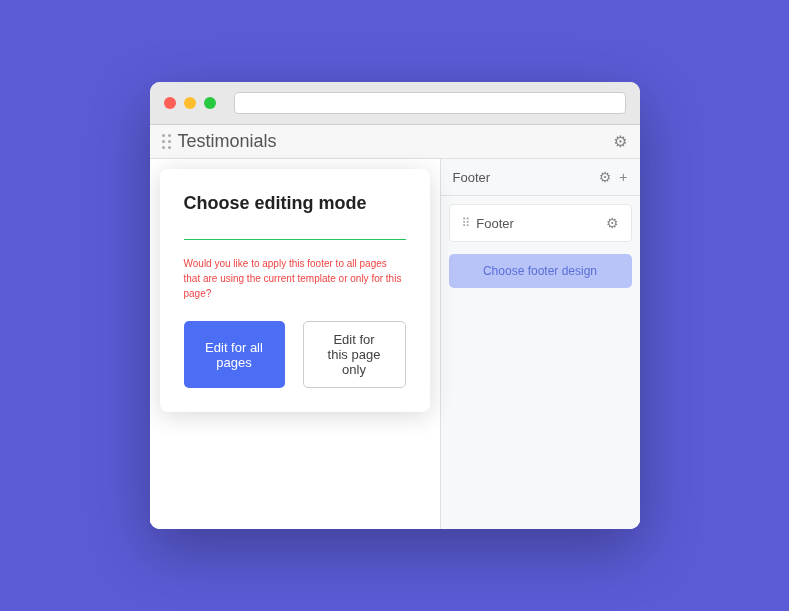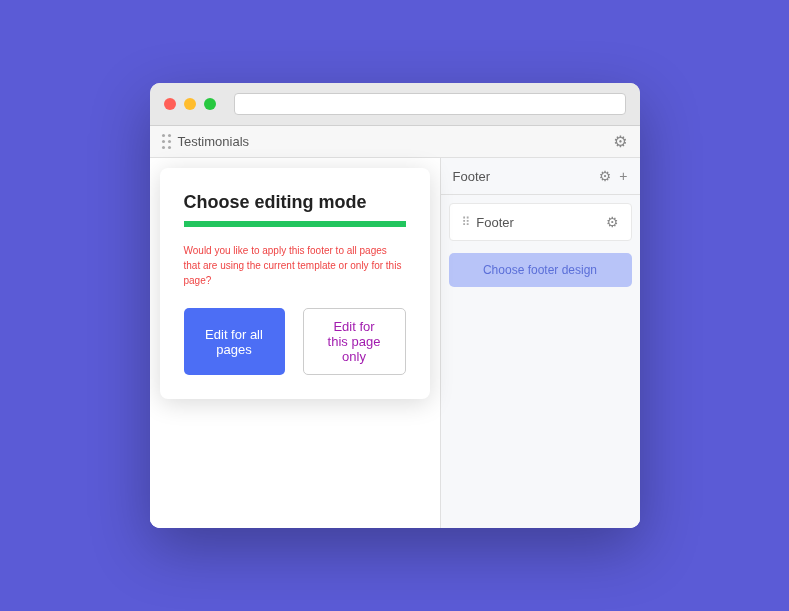--- a/index.html
+++ b/index.html
@@ -62,21 +62,21 @@
       justify-content: space-between;
       padding: 6px 12px;
       background: #f7f7f7;
       border-bottom: 1px solid #e0e0e0;
     }
 
     .tab-drag-handle {
       display: flex;
       align-items: center;
       gap: 6px;
-      font-size: 13px;
+      font-size: 18px;
       color: #555;
     }
 
     .drag-dots {
       display: grid;
       grid-template-columns: repeat(2, 4px);
       grid-template-rows: repeat(3, 4px);
       gap: 2px;
     }
 
@@ -123,22 +123,22 @@
       padding: 24px;
       width: 430px;
       margin: 10px;
     }
 
     .modal-title {
       font-size: 18px;
       font-weight: 600;
       color: #222;
       margin-bottom: 16px;
-      padding-bottom: 8px;
-      border-bottom: 6px solid #22c55e;
+      padding-bottom: 25px;
+      border-bottom: 1px solid #22c55e;
     }
 
     .modal-description {
       font-size: 10px;
       color: #ef4444;
       line-height: 1.5;
       margin-bottom: 20px;
     }
 
     .modal-buttons {
@@ -153,21 +153,21 @@
       border-radius: 5px;
       padding: 10px 20px;
       font-size: 13px;
       font-weight: 500;
       cursor: pointer;
       flex: 1;
     }
 
     .btn-secondary {
       background: white;
-      color: #a21caf;
+      color: #404040;
       border: 1px solid #ccc;
       border-radius: 5px;
       padding: 10px 20px;
       font-size: 13px;
       font-weight: 500;
       cursor: pointer;
       flex: 1;
     }
 
     

